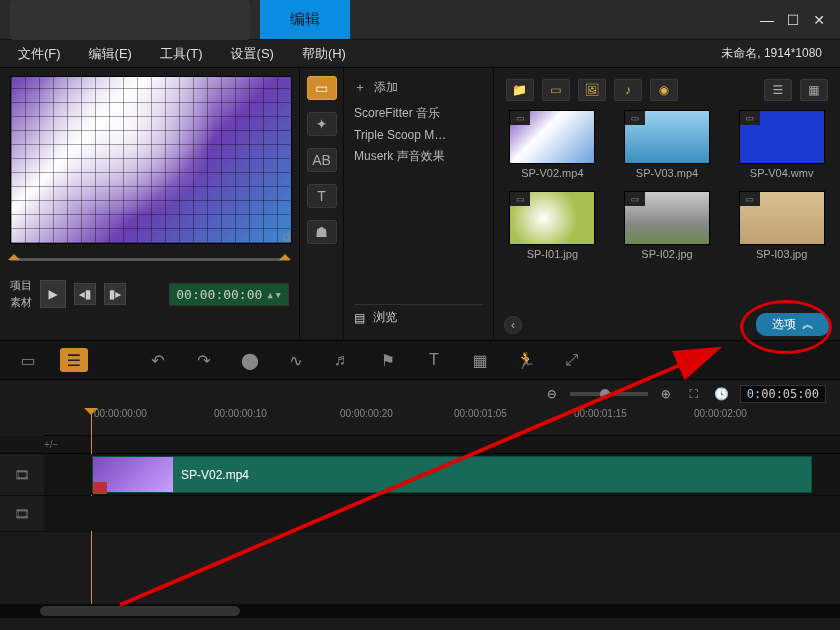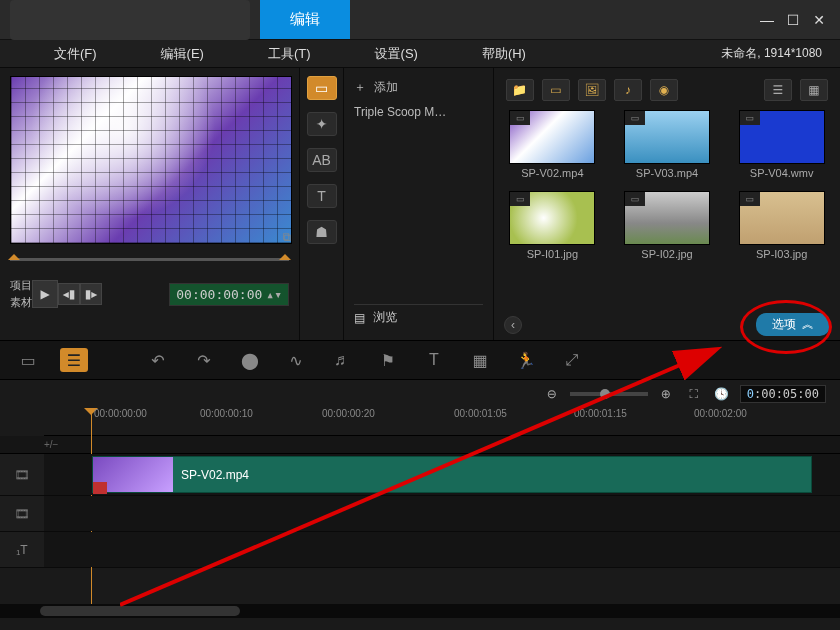--- a/index.html
+++ b/index.html
@@ -3,46 +3,46 @@
 <meta charset="utf-8">
 <style>
 * { margin:0; padding:0; box-sizing:border-box; }
 body { background:#1a1a1a; font-family:"Microsoft YaHei",sans-serif; font-size:12px; color:#ccc; width:840px; height:630px; overflow:hidden; position:relative; }
 
 
 .titlebar { height:40px; background:#2a2a2a; display:flex; align-items:center; border-bottom:1px solid #111; }
 .logo-area { width:240px; height:40px; background:#333; margin-left:10px; border-radius:4px; }
 .tabs { display:flex; margin-left:10px; height:100%; }
 .tab { padding:0 30px; display:flex; align-items:center; color:#eee; font-size:15px; cursor:pointer; }
-.tab.active { background:#0a8de0; color:#ffffff; }
+.tab.active { background:#0a8de0; color:#0f172a; }
 .win-controls { margin-left:auto; display:flex; gap:12px; padding-right:14px; }
 .win-btn { width:14px; height:14px; cursor:pointer; display:flex; align-items:center; justify-content:center; color:#ddd; font-size:14px; }
 
 
 .menubar { height:28px; background:#1f1f1f; display:flex; align-items:center; padding:0 18px; gap:28px; border-bottom:1px solid #0a0a0a; }
-.menu-item { cursor:pointer; font-size:13px; color:#ddd;margin-left:36px; }
+.menu-item { cursor:pointer; font-size:13px; color:#ddd; }
 .proj-info { margin-left:auto; font-size:12px; color:#ddd; }
 
 
 .main { display:flex; height:272px; }
 .preview { width:300px; padding:8px 10px; border-right:1px solid #0a0a0a; }
 .preview-canvas { width:282px; height:168px; background:linear-gradient(135deg,#6a3db0 0%,#fff 30%,#6a3db0 60%,#3a8ad0 100%); position:relative; overflow:hidden; border:1px solid #000; }
 .preview-canvas::before { content:""; position:absolute; inset:0;
   background:
     repeating-linear-gradient(90deg, rgba(0,0,0,.35) 0 1px, transparent 1px 14px),
     repeating-linear-gradient(0deg, rgba(0,0,0,.35) 0 1px, transparent 1px 14px),
     radial-gradient(circle at 40% 30%, rgba(255,255,255,.9), transparent 45%);
 }
 .scrub { position:relative; height:18px; margin-top:6px; }
 .scrub-track { position:absolute; left:0; right:0; top:8px; height:3px; background:#555; }
 .scrub-mark { position:absolute; width:0; height:0; border:6px solid transparent; border-bottom-color:#d28a2a; top:-2px; }
 .scrub-mark.right { border-bottom-color:#d28a2a; left:auto; right:-2px; }
 .scrub-mark.left { left:-2px; }
 .scrub .clone-icon { position:absolute; right:-2px; top:-20px; color:#888; }
-.transport { display:flex; align-items:center; margin-top:10px; }
+.transport { display:flex; align-items:center; gap:8px; margin-top:10px; }
 .proj-sel { display:flex; flex-direction:column; gap:2px; font-size:11px; color:#bbb; }
 .t-btn { width:22px; height:22px; background:#333; border:1px solid #444; display:flex; align-items:center; justify-content:center; cursor:pointer; color:#ccc; }
 .t-btn.play { width:26px; height:28px; }
 .tc { margin-left:auto; background:#14532d; border:1px solid #333; padding:3px 6px; font-family:monospace; font-size:13px; }
 .tc .arrows { display:inline-block; margin-left:4px; color:#aaa; }
 
 
 .lib { flex:1; display:flex; }
 .cat-col { width:44px; background:#1b1b1b; display:flex; flex-direction:column; align-items:center; gap:12px; padding-top:8px; border-right:1px solid #0a0a0a; }
 .cat-btn { width:30px; height:24px; background:#2a2a2a; border:1px solid #3a3a3a; border-radius:3px; display:flex; align-items:center; justify-content:center; color:#aaa; cursor:pointer; font-size:14px; }
@@ -156,21 +156,23 @@
       <div class="cat-btn">AB</div>
       <div class="cat-btn">T</div>
       <div class="cat-btn">☗</div>
     </div>
     <div class="list-col">
       <div class="list-add">
           <span>＋</span>
           <span>添加</span>
         </div>
       <div class="list-items">
+        <div class="li">ScoreFitter 音乐</div>
         <div class="li">Triple Scoop M…</div>
+        <div class="li">Muserk 声音效果</div>
       </div>
       <div class="browse-row">
           <span>▤</span>
           <span>浏览</span>
         </div>
     </div>
     <div class="assets">
       <div class="asset-toolbar">
         <div class="atb plain">📁</div>
         <div class="atb">▭</div>
@@ -254,22 +256,22 @@
   <div class="z-btn">⛶</div>
   <div class="z-btn">🕓</div>
   <div class="dur-box"><span class="highlight">0</span><span>:00:05:00</span></div>
 </div>
 
 <div class="timeline">
   <div class="ruler">
     <div class="playhead"></div>
     <div class="line"></div>
     <span class="tick" style="left:50px">00:00:00:00</span>
-    <span class="tick" style="left:156px">00:00:00:10</span>
-    <span class="tick" style="left:278px">00:00:00:20</span>
+    <span class="tick" style="left:170px">00:00:00:10</span>
+    <span class="tick" style="left:296px">00:00:00:20</span>
     <span class="tick" style="left:410px">00:00:01:05</span>
     <span class="tick" style="left:530px">00:00:01:15</span>
     <span class="tick" style="left:650px">00:00:02:00</span>
   </div>
   <div class="track-ctrl">
     <span style="font-size:10px;color:#666">+/−</span>
   </div>
   <div class="tracks">
     <div class="track">
       <div class="t-head">
@@ -279,26 +281,20 @@
         <div class="clip">
           <div class="clip-thumb"></div>
           <span class="clip-label">SP-V02.mp4</span>
           <div class="mute"></div>
         </div>
       </div>
     </div>
     <div class="track small">
       <div class="t-head">
           <span>🎞</span>
-        </div>
-      <div class="t-body"></div>
-    </div>
-    <div class="track small">
-      <div class="t-head">
-          <span>₁T</span>
         </div>
       <div class="t-body"></div>
     </div>
   </div>
   <div class="tl-scroll">
       <div class="bar"></div>
     </div>
 </div>
 
 <div class="anno-circle"></div>

